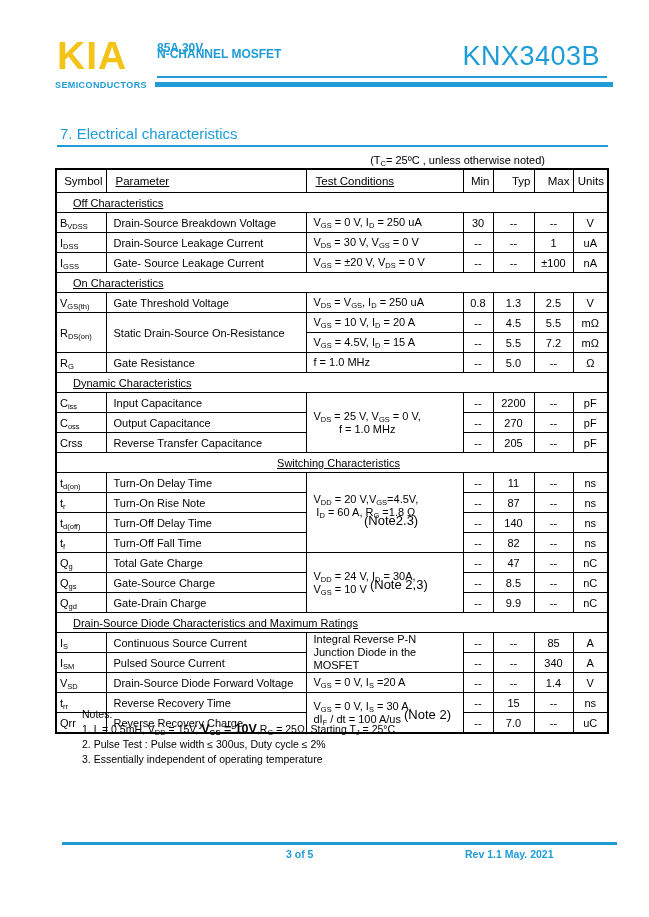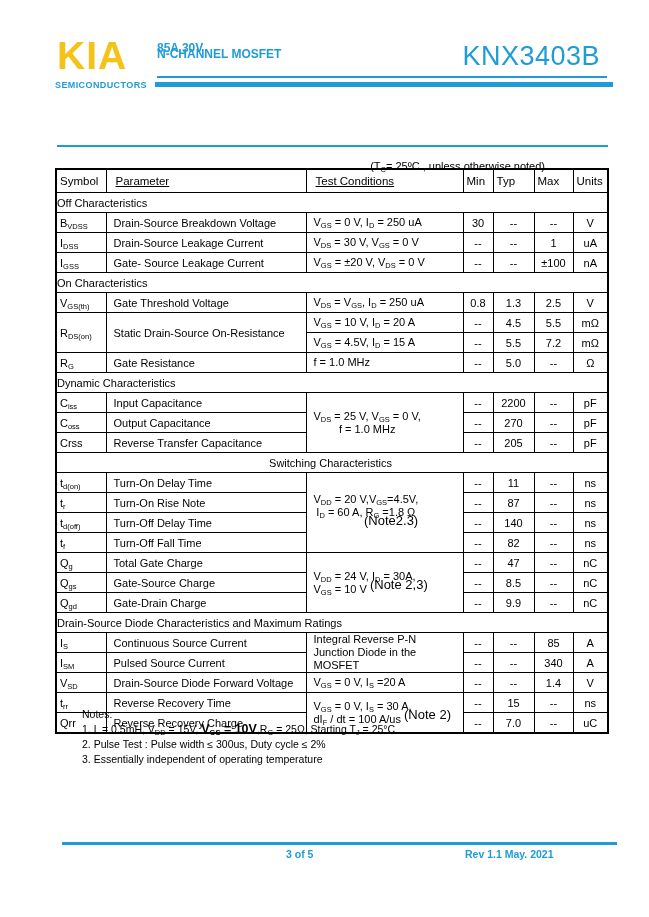--- a/index.html
+++ b/index.html
@@ -17,34 +17,34 @@
   .hdr-type{position:absolute;left:157px;top:47px;font-size:12px;font-weight:bold;
         color:var(--accent);line-height:15px;}
   .part-number{position:absolute;right:49px;top:41px;font-size:27px;color:var(--accent);
         letter-spacing:.5px;}
   .rule{position:absolute;background:var(--accent);}
   .rule-thin{left:157px;top:76px;width:450px;height:2px;}
   .rule-thick{left:155px;top:82px;width:458px;height:5px;}
   
   .sec-title{position:absolute;left:60px;top:125px;font-size:15px;color:var(--accent);}
   .sec-underline{left:57px;top:145px;width:551px;height:2px;}
-  .tbl-note{position:absolute;right:104px;top:160px;font-size:11px;color:#000;}
+  .tbl-note{position:absolute;right:104px;top:154px;font-size:11px;color:#000;}
   
   .tbl{position:absolute;left:55px;top:168px;border-collapse:collapse;
        table-layout:fixed;width:552px;border:2px solid #000;}
   .tbl th,.tbl td{border:1px solid #000;font-size:11px;line-height:12px;
        padding:0 3px;overflow:hidden;}
-  .tbl th{height:22px;font-weight:normal;font-size:11.5px;text-align:left;}
+  .tbl th{height:22px;font-weight:normal;font-size:11.5px;text-align:right;}
   .tbl th.c-1,.tbl th.c-2{text-align:left;padding-left:9px;text-decoration:underline;}
   .tbl td{height:19px;}
   td.symbol{text-align:left;}
   td.param{text-align:left;padding-left:7px;margin-top:8px;}
   td.cond{text-align:left;padding-left:7px;vertical-align:middle;}
   td.val{text-align:center;}
-  td.section{text-align:left;padding-left:0;}
+  td.section{text-align:left;padding-left:16px;text-decoration:underline;}
   td.section.center{text-align:center;}
   .cond-block{width:-moz-fit-content;width:fit-content;}
   .cond-block.centered{text-align:center;}
   .cond-line{line-height:13px;}
   .cond-line.right{text-align:right;}
   sub{font-size:7.5px;line-height:0;vertical-align:-2px;}
   sup.note{font-size:13px;line-height:0;vertical-align:4px;}
   .em{font-weight:bold;font-size:12.5px;}
   
   .notes{position:absolute;left:82px;top:707px;font-size:10.5px;line-height:15px;}
@@ -61,20 +61,21 @@
 <div class="page">
 
   <div class="logo">KIA</div>
   <div class="logo-sub">SEMICONDUCTORS</div>
   <div class="hdr-rating">85A 30V</div>
   <div class="hdr-type">N-CHANNEL MOSFET</div>
   <div class="part-number">KNX3403B</div>
   <div class="rule rule-thin"></div>
   <div class="rule rule-thick"></div>
 
+  <div class="sec-title">7.  Electrical characteristics</div>
   <div class="rule sec-underline"></div>
   <div class="tbl-note">(T<sub>C</sub>= 25ºC , unless otherwise noted)</div>
 
   <table class="tbl">
     <colgroup>
         <col style="width: 50px;">
         <col style="width: 200px;">
         <col style="width: 157px;">
         <col style="width: 30px;">
         <col style="width: 41px;">

